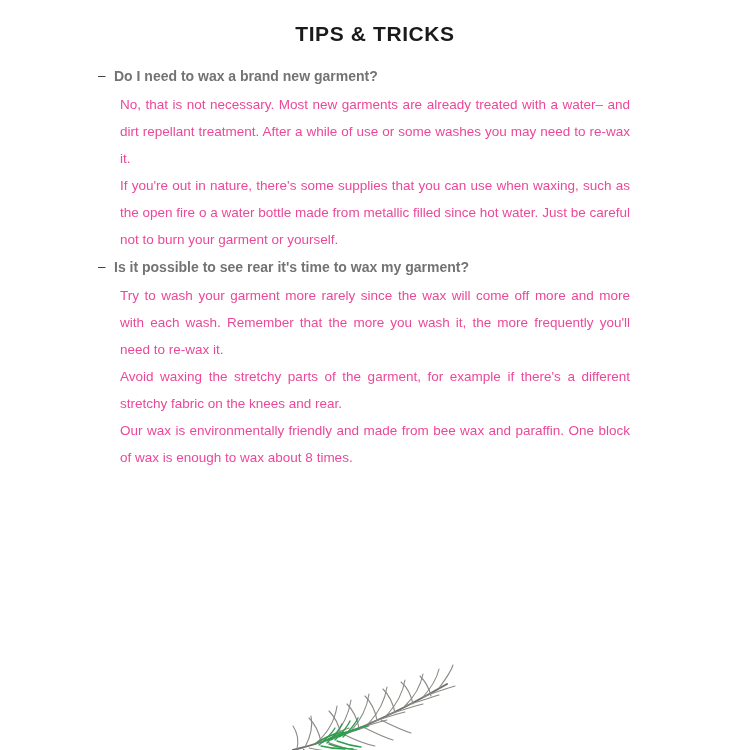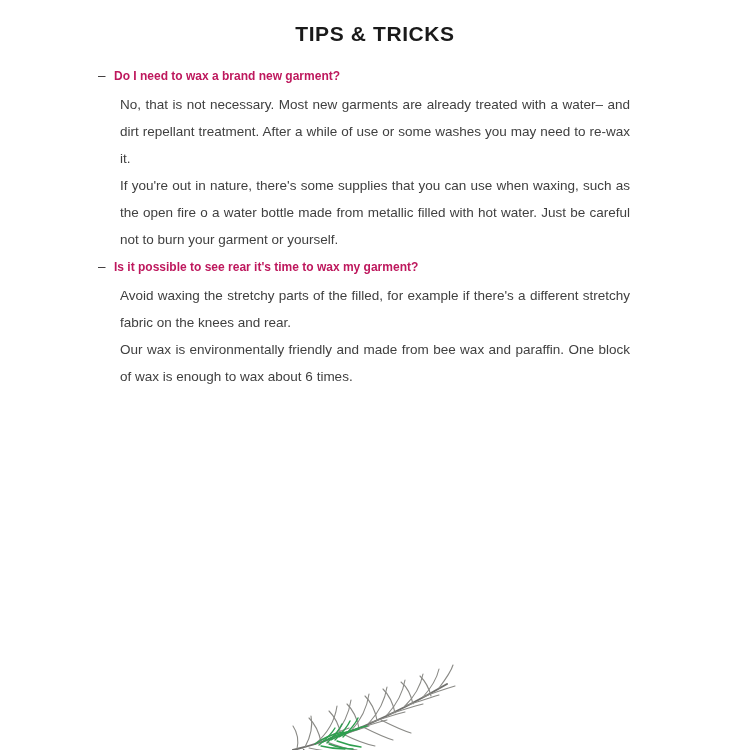--- a/index.html
+++ b/index.html
@@ -44,32 +44,32 @@
   }
   .dash {
     width: 16px;
     flex: 0 0 16px;
     font-size: 13.5px;
     line-height: 24px;
     color: #231f20;
     font-weight: 400;
   }
   .question-text {
-    font-size: 12px;
+    font-size: 14px;
     font-weight: bold;
     line-height: 24px;
-    color: #be185d;
+    color: #737373;
   }
   .para {
     font-size: 13.5px;
     line-height: 27px;
     text-align: justify;
     text-justify: inter-word;
     margin: 0 0 0 0;
-    color: #404040;
+    color: #ec4899;
   }
   .para.last-of-block {
     margin-bottom: 4px;
   }
   .figure {
     position: absolute;
     left: 0;
     right: 0;
     bottom: 8px;
     height: 120px;
@@ -89,30 +89,31 @@
   <h1 class="doc-title">TIPS &amp; TRICKS</h1>
 
   <div class="content">
 
     <div class="qa-block">
       <div class="question-row">
         <span class="dash">–</span>
         <span class="question-text">Do I need to wax a brand new garment?</span>
       </div>
       <p class="para">No, that is not necessary. Most new garments are already treated with a water– and dirt repellant treatment. After a while of use or some washes you may need to re-wax it.</p>
-      <p class="para">If you're out in nature, there's some supplies that you can use when waxing, such as the open fire o a water bottle made from metallic filled with hot water. Just be careful not to burn your garment or yourself.</p>
+      <p class="para">If you're out in nature, there's some supplies that you can use when waxing, such as the open fire o a water bottle made from metallic filled since hot water. Just be careful not to burn your garment or yourself.</p>
     </div>
 
     <div class="qa-block">
       <div class="question-row">
         <span class="dash">–</span>
         <span class="question-text">Is it possible to see rear it's time to wax my garment?</span>
       </div>
-      <p class="para">Avoid waxing the stretchy parts of the filled, for example if there's a different stretchy fabric on the knees and rear.</p>
-      <p class="para last-of-block">Our wax is environmentally friendly and made from bee wax and paraffin. One block of wax is enough to wax about 6 times.</p>
+      <p class="para">Try to wash your garment more rarely since the wax will come off more and more with each wash. Remember that the more you wash it, the more frequently you'll need to re-wax it.</p>
+      <p class="para">Avoid waxing the stretchy parts of the garment, for example if there's a different stretchy fabric on the knees and rear.</p>
+      <p class="para last-of-block">Our wax is environmentally friendly and made from bee wax and paraffin. One block of wax is enough to wax about 8 times.</p>
     </div>
 
   </div>
 
   <div class="figure">
     <svg width="200" height="110" viewBox="0 0 200 110" aria-hidden="true">
       <g stroke="#8a8a86" stroke-width="1.1" fill="none" stroke-linecap="round">
 
         <path d="M18 96 C 60 86, 110 66, 172 30" stroke="#6f6f6c" stroke-width="2"></path>
 

